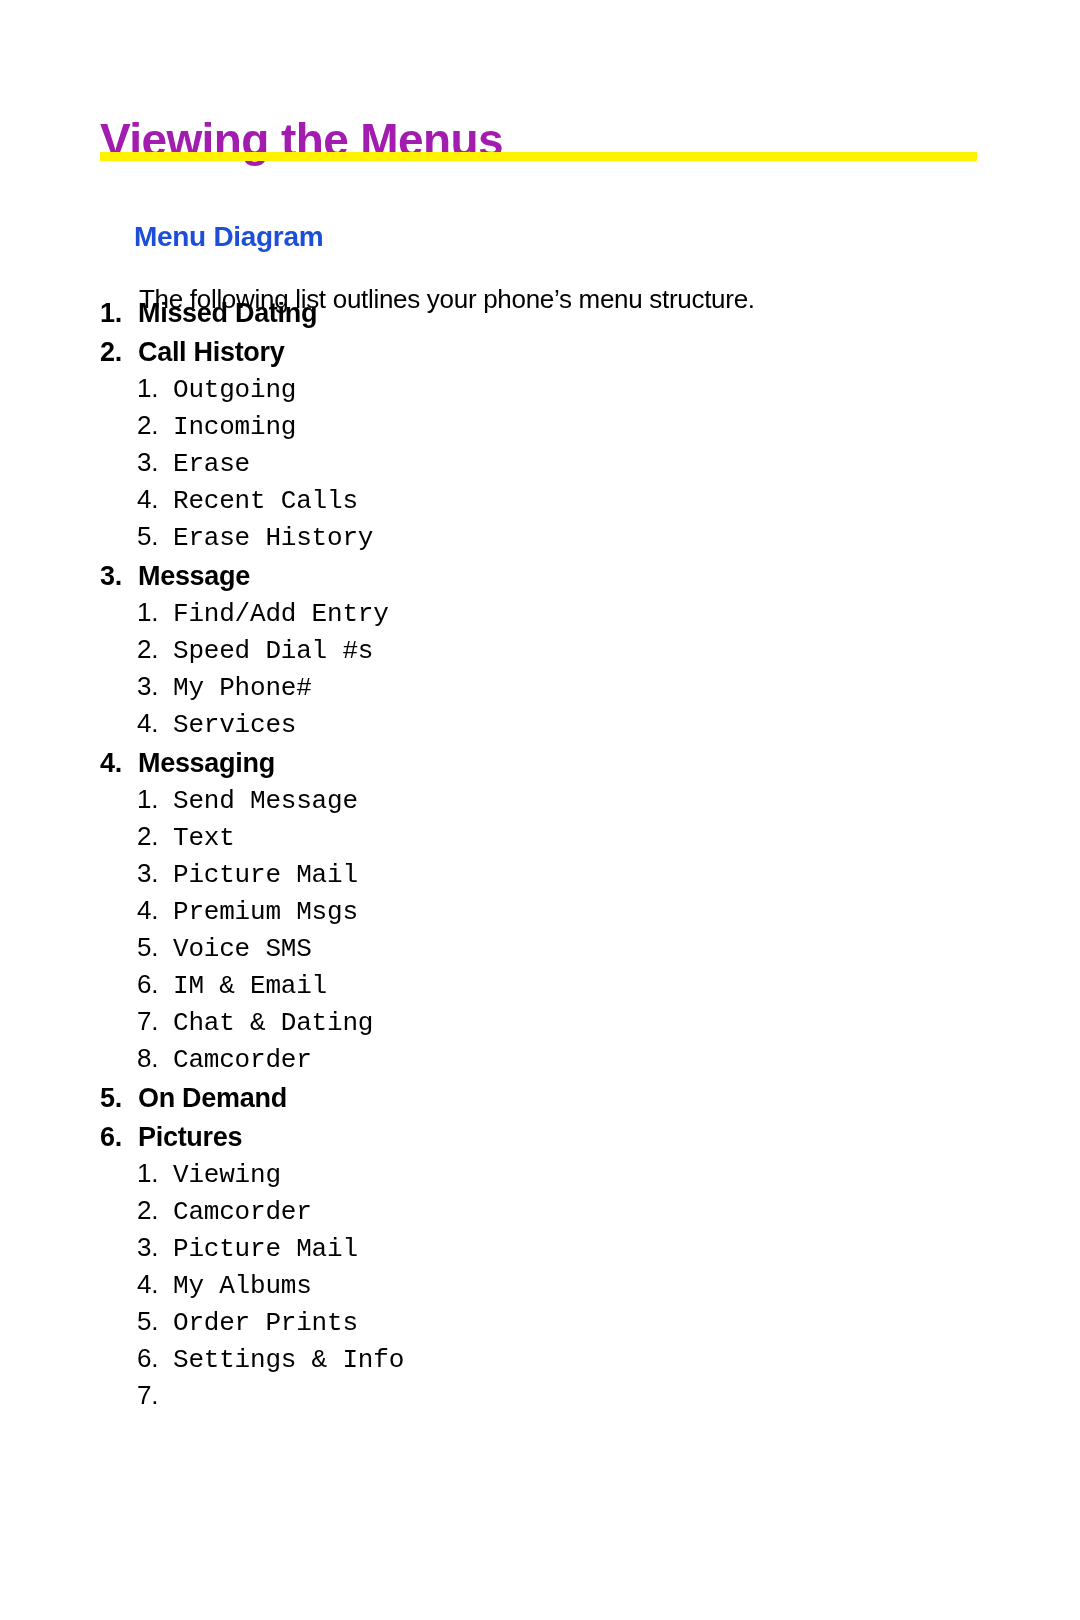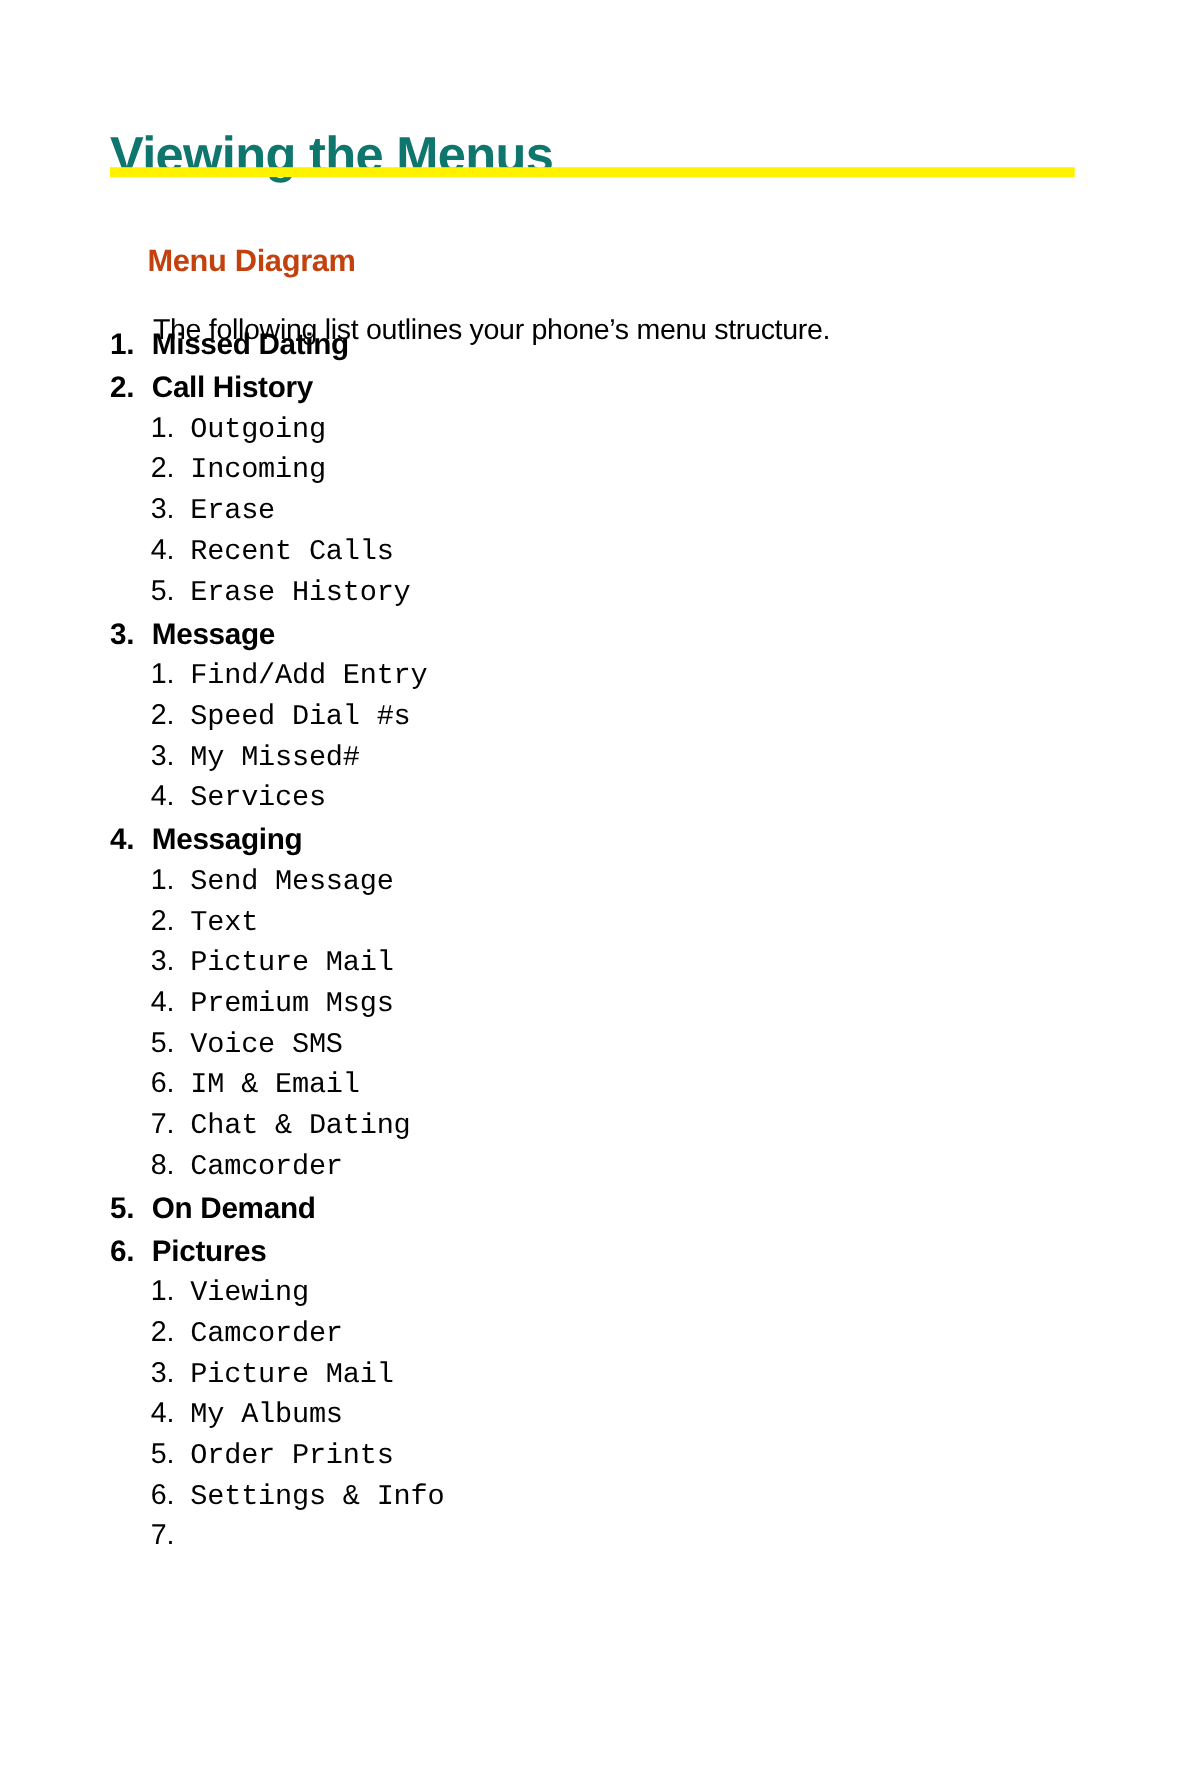--- a/index.html
+++ b/index.html
@@ -24,41 +24,41 @@
 
   
   .page-title {
     position: absolute;
     left: 100px;
     top: 86px;
     font-size: 46px;
     font-weight: bold;
     letter-spacing: -0.6px;
     line-height: 1.0;
-    color: #0f766e;
+    color: #a21caf;
     white-space: nowrap;
   }
   .title-rule {
     position: absolute;
     left: 100px;
     top: 152px;
     width: 877px;
     height: 9px;
     background: #fff200;
   }
 
   
   .section-heading {
     position: absolute;
     left: 134px;
     top: 198px;
     font-size: 28px;
     font-weight: bold;
     letter-spacing: -0.3px;
-    color: #c2410c;
+    color: #1d4ed8;
     white-space: nowrap;
   }
 
   .intro-text {
     position: absolute;
     left: 139px;
     top: 258px;
     font-size: 26px;
     letter-spacing: -0.3px;
     color: #000;
@@ -214,21 +214,21 @@
           <li class="sub-item">
             <span class="num">1.</span>
             <span class="label">Find/Add Entry</span>
           </li>
           <li class="sub-item">
             <span class="num">2.</span>
             <span class="label">Speed Dial #s</span>
           </li>
           <li class="sub-item">
             <span class="num">3.</span>
-            <span class="label">My Missed#</span>
+            <span class="label">My Phone#</span>
           </li>
           <li class="sub-item">
             <span class="num">4.</span>
             <span class="label">Services</span>
           </li>
         </ul>
       </div>
       <div class="group">
         <div class="top-item">
           <span class="num">4.</span>

